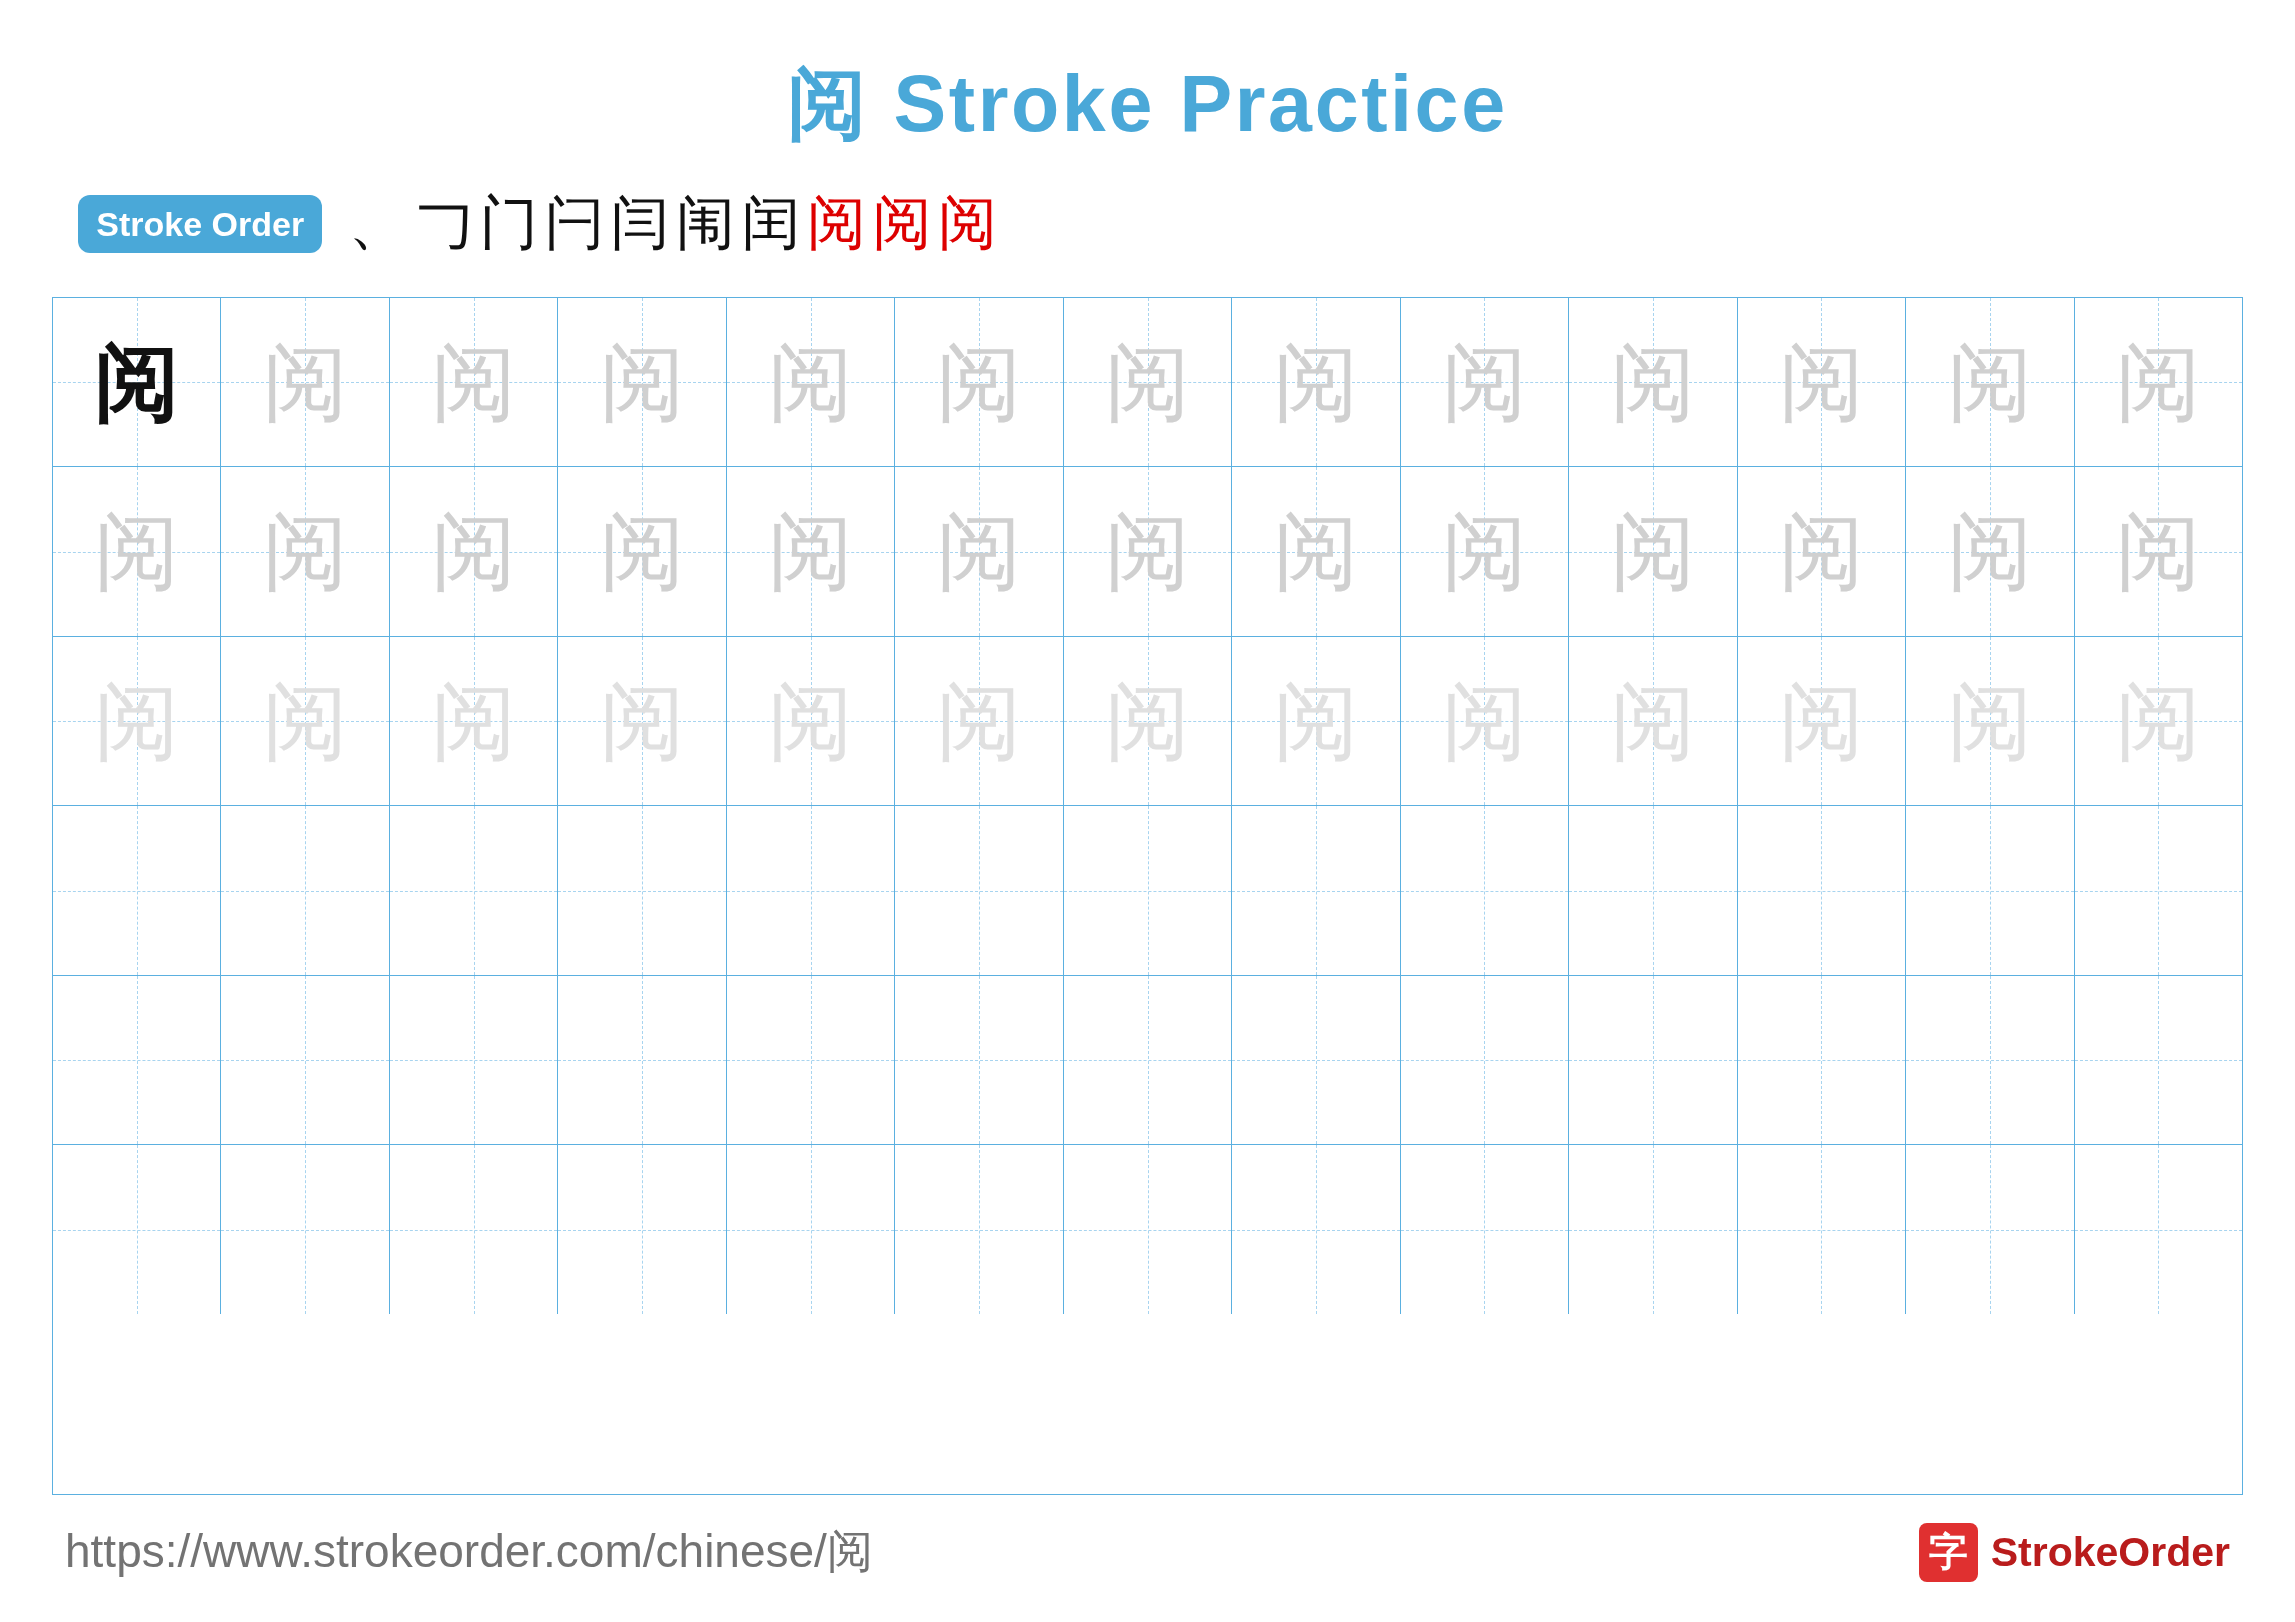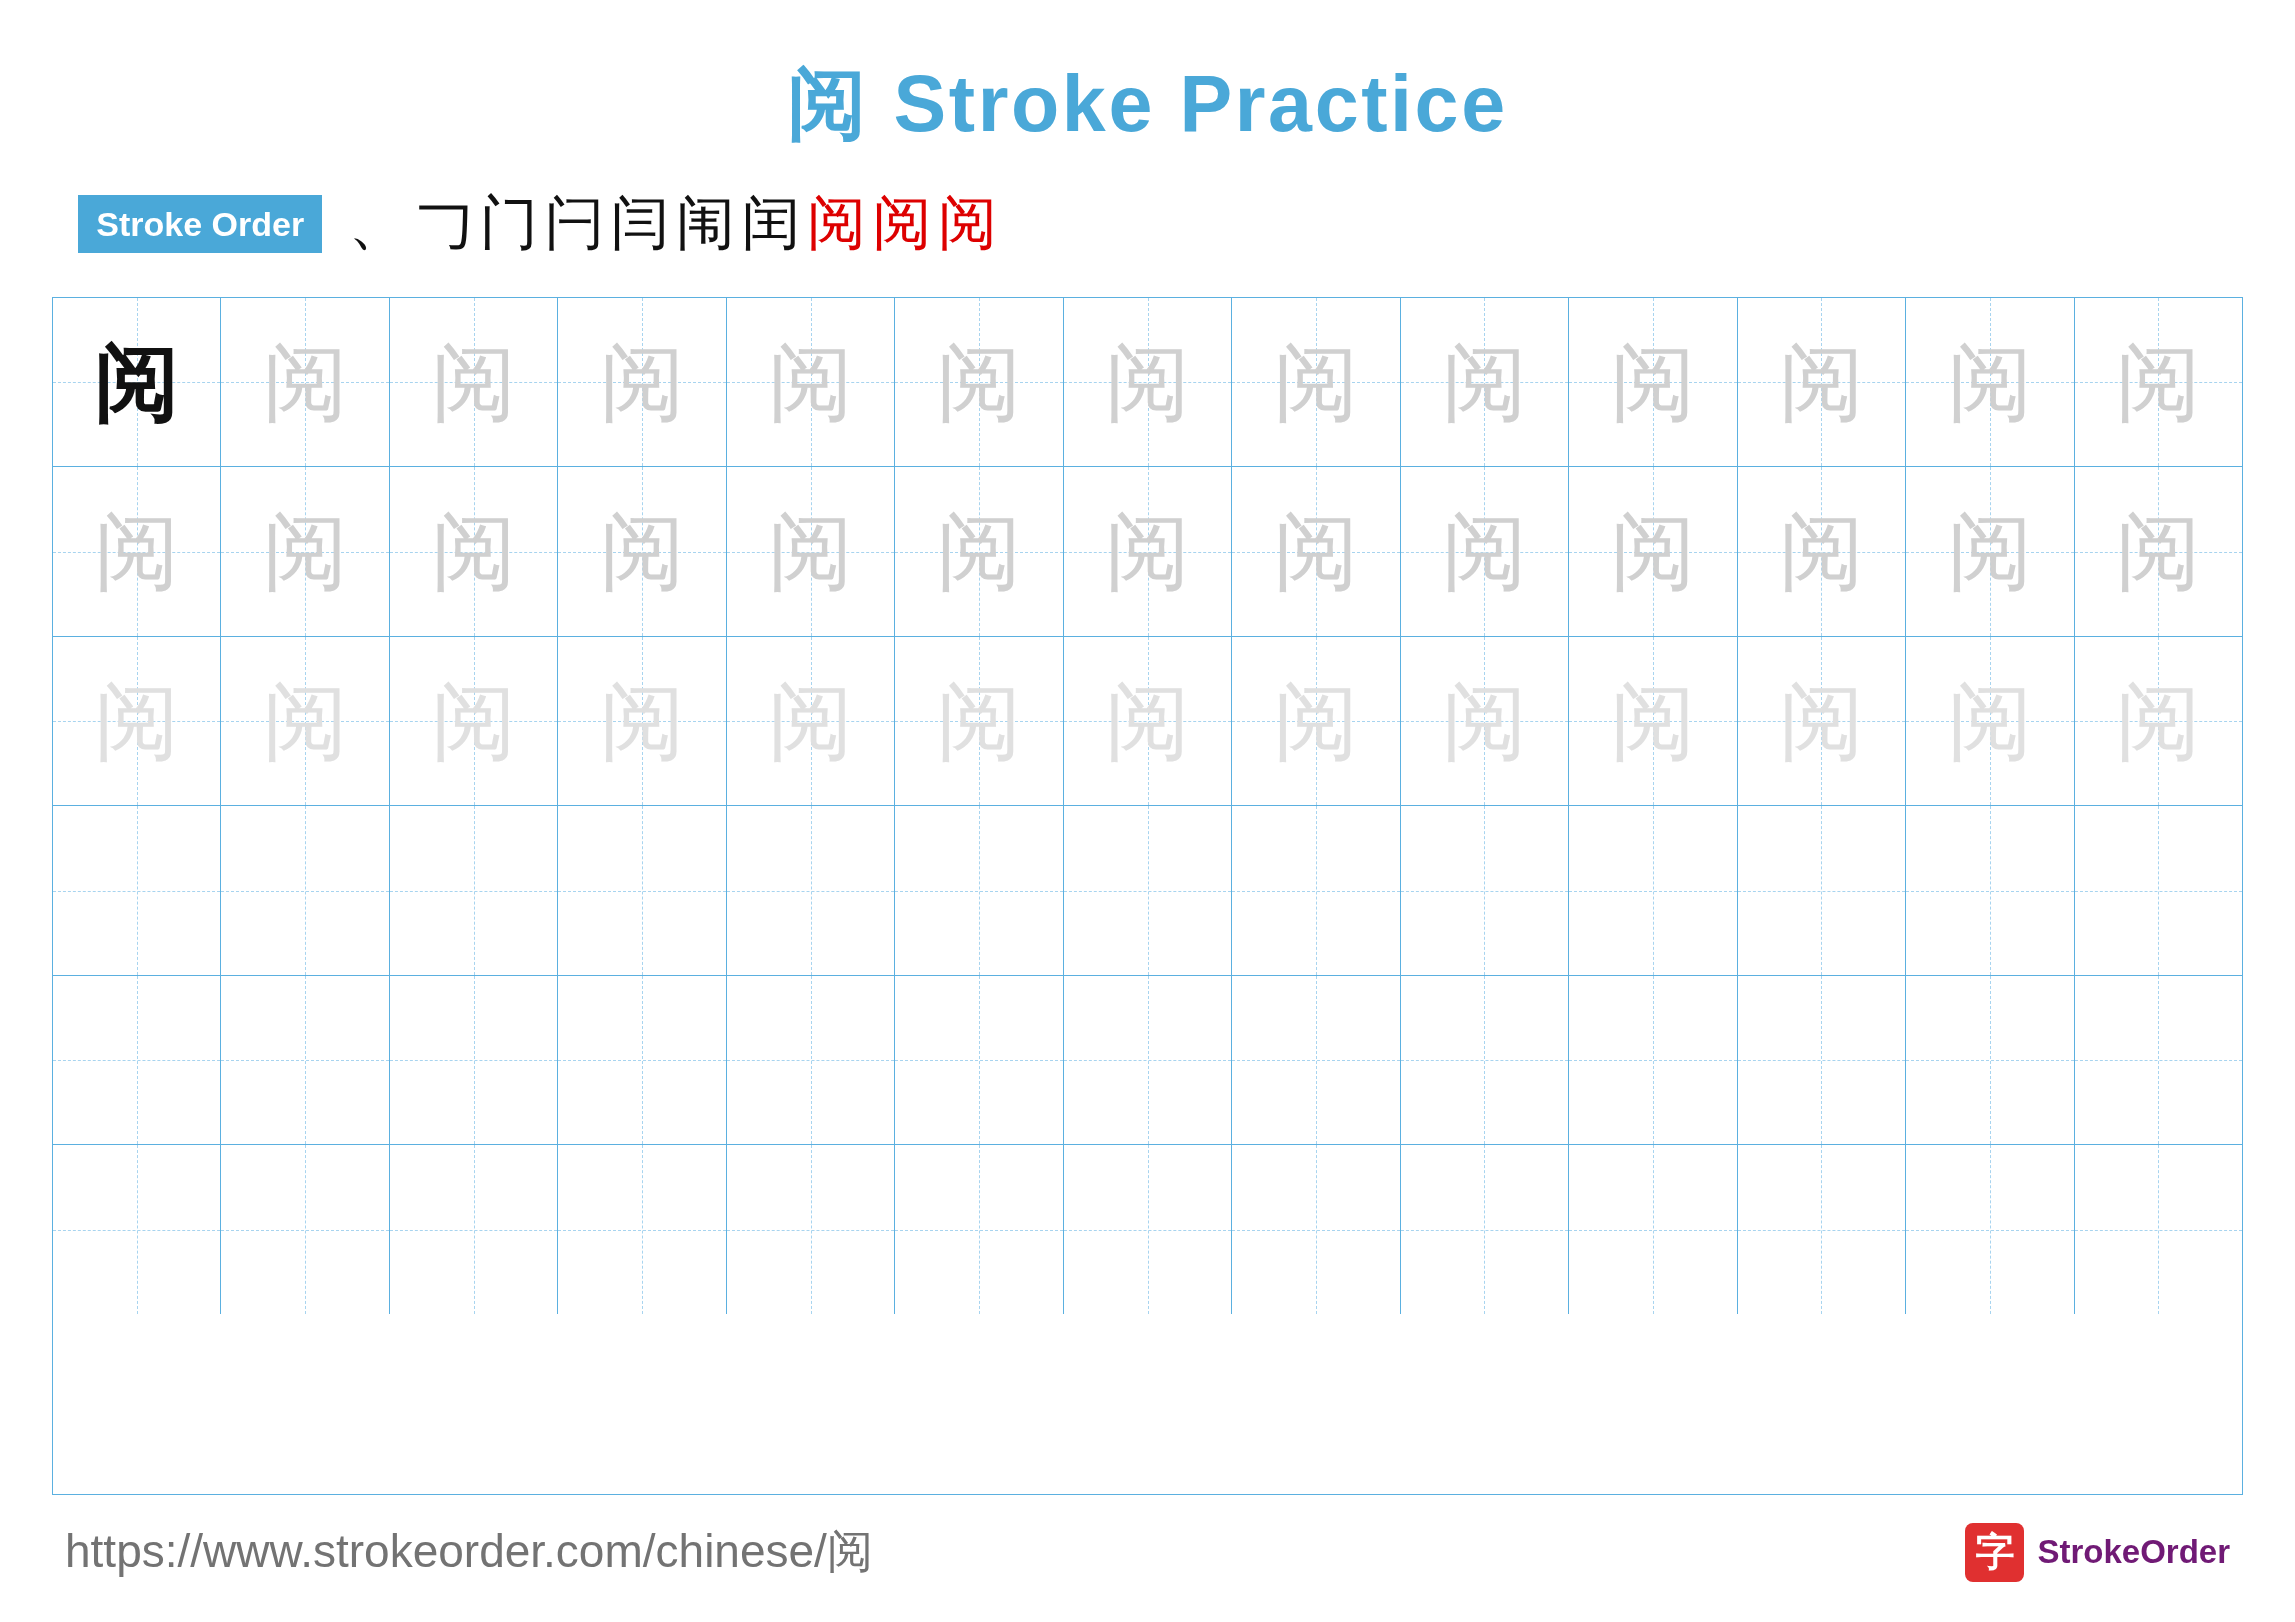--- a/index.html
+++ b/index.html
@@ -38,21 +38,21 @@
       padding-left: 26px;
       gap: 13px;
     }
 
     .stroke-order-badge {
       background: #4aa8d8;
       color: #fff;
       font-size: 34px;
       font-weight: bold;
       padding: 9.2px 18.3px;
-      border-radius: 0;
+      border-radius: 12px;
       white-space: nowrap;
       margin-right: 13px;
     }
 
     .stroke-sequence {
       display: flex;
       align-items: center;
       gap: 6.5px;
       font-size: 59px;
       color: #222;
@@ -167,23 +167,23 @@
       border-radius: 7.9px;
       display: flex;
       align-items: center;
       justify-content: center;
       color: white;
       font-size: 39px;
       font-weight: bold;
     }
 
     .footer-logo-text {
-      font-size: 33px;
+      font-size: 41px;
       font-weight: bold;
-      color: #701a75;
+      color: #b91c1c;
     }
 
     
     .practice-grid-wrapper {
       width: 100%;
       flex: 1;
       display: flex;
       flex-direction: column;
     }
   </style>

